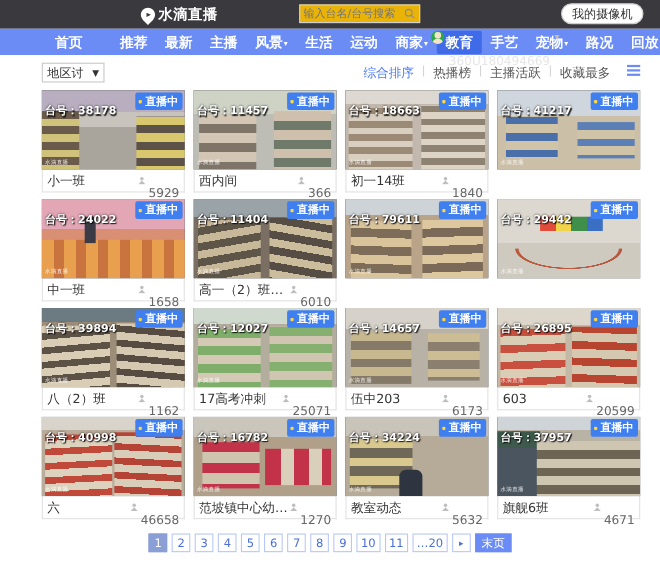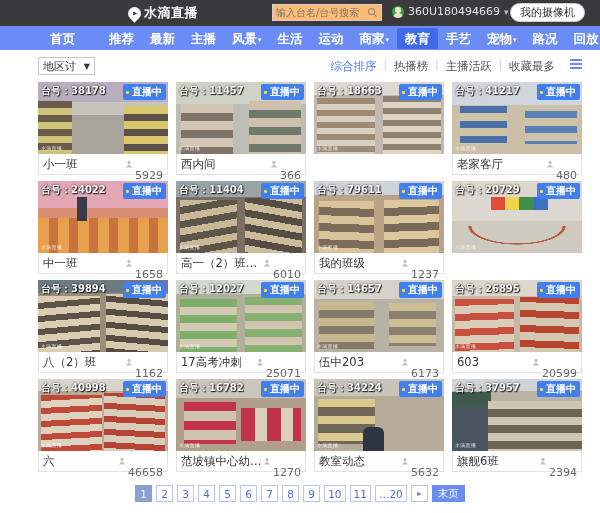--- a/index.html
+++ b/index.html
@@ -37,21 +37,21 @@
     border-bottom: 2.6px solid transparent;
     margin-left: 1px;
   }
   .logo-text {
     color: #ffffff; font-size: 13px; font-weight: bold; letter-spacing: .5px;
   }
 
   .search-box {
     position: absolute; left: 272px; top: 4px;
     width: 110px; height: 17px;
-    background: #fdba74;
+    background: #eab308;
     border: 1px solid #d0d0d0;
     display: flex; align-items: center;
     padding: 0 3px;
   }
   .search-input {
     border: 0; outline: 0; flex: 1;
     font-size: 10px; color: #333;
     font-family: "DejaVu Sans", "Liberation Sans", sans-serif;
     background: transparent;
     width: 100%;
@@ -65,21 +65,21 @@
     background: #2aa84a; position: relative; overflow: hidden;
   }
   .avatar::before {
     content: ""; position: absolute; left: 3.2px; top: 1.6px;
     width: 5.6px; height: 5.6px; border-radius: 50%; background: #f7e3c8;
   }
   .avatar::after {
     content: ""; position: absolute; left: 1.2px; top: 7.4px;
     width: 9.6px; height: 6px; border-radius: 5px 5px 0 0; background: #f7e3c8;
   }
-  .account-name { color: #e6e6e6; font-size: 11px; }
+  .account-name { color: #e6e6e6; font-size: 11px; margin-top: 44px; }
   .account-caret { color: #bdbdbd; font-size: 9px; }
   .mycam-btn {
     position: absolute; left: 510px; top: 3px;
     height: 19px; padding: 0 9px;
     border: 1px solid #cfcfcf; border-radius: 10px;
     background: #ffffff; color: #333; font-size: 11px;
     display: flex; align-items: center; cursor: pointer;
     font-family: "DejaVu Sans", "Liberation Sans", sans-serif;
     text-align: center;
   }
@@ -130,21 +130,21 @@
     gap: 6px 8px;
   }
   .card { width: 100%; cursor: pointer; }
   .thumb {
     position: relative;
     width: 100%; height: 72px;
     overflow: hidden;
     background: #555;
   }
   .badge-id {
-    position: absolute; left: 3px; top: 2px;
+    position: absolute; left: 3px; top: 12px;
     font-size: 10px; color: #ffffff; font-weight: bold;
     text-shadow: 0 0 2px rgba(0,0,0,.9), 1px 1px 1px rgba(0,0,0,.8);
     white-space: nowrap;
   }
   .badge-live {
     position: absolute; right: 2px; top: 2px;
     background: #3f7ff0; color: #fff; font-size: 10px; font-weight: bold;
     padding: 1px 4px 1px 3px; border-radius: 2px;
     display: flex; align-items: center; gap: 3px; white-space: nowrap;
   }
@@ -378,41 +378,41 @@
     <div class="card">
       <div class="thumb">
         <div class="sc t3"></div>
         <div class="badge-id">台号：18663</div>
         <div class="badge-live">
           <span class="live-dot"></span>
           <span>直播中</span>
         </div>
         <div class="watermark">水滴直播</div>
       </div>
+      <div class="card-foot">
+        <span class="card-title">初一14班</span>
+        <span class="card-views">
+          <svg class="views-icon" viewBox="0 0 10 10">
+            <circle cx="5" cy="3" r="2" fill="#8a8a8a"></circle>
+            <path d="M1 9.5 L5 5.2 L9 9.5 Z" fill="#8a8a8a"></path>
+          </svg>
+          <span class="views-count">1840</span>
+        </span>
+      </div>
     </div>
     <div class="card">
       <div class="thumb">
         <div class="sc t4"></div>
         <div class="badge-id">台号：41217</div>
         <div class="badge-live">
           <span class="live-dot"></span>
           <span>直播中</span>
         </div>
         <div class="watermark">水滴直播</div>
       </div>
-      <div class="card-foot">
-        <span class="card-title">老家客厅</span>
-        <span class="card-views">
-          <svg class="views-icon" viewBox="0 0 10 10">
-            <circle cx="5" cy="3" r="2" fill="#8a8a8a"></circle>
-            <path d="M1 9.5 L5 5.2 L9 9.5 Z" fill="#8a8a8a"></path>
-          </svg>
-          <span class="views-count">480</span>
-        </span>
-      </div>
     </div>
     <div class="card">
       <div class="thumb">
         <div class="sc t5"></div>
         <div class="badge-id">台号：24022</div>
         <div class="badge-live">
           <span class="live-dot"></span>
           <span>直播中</span>
         </div>
         <div class="watermark">水滴直播</div>
@@ -452,35 +452,25 @@
     <div class="card">
       <div class="thumb">
         <div class="sc t7"></div>
         <div class="badge-id">台号：79611</div>
         <div class="badge-live">
           <span class="live-dot"></span>
           <span>直播中</span>
         </div>
         <div class="watermark">水滴直播</div>
       </div>
-      <div class="card-foot">
-        <span class="card-title">我的班级</span>
-        <span class="card-views">
-          <svg class="views-icon" viewBox="0 0 10 10">
-            <circle cx="5" cy="3" r="2" fill="#8a8a8a"></circle>
-            <path d="M1 9.5 L5 5.2 L9 9.5 Z" fill="#8a8a8a"></path>
-          </svg>
-          <span class="views-count">1237</span>
-        </span>
-      </div>
     </div>
     <div class="card">
       <div class="thumb">
         <div class="sc t8"></div>
-        <div class="badge-id">台号：20729</div>
+        <div class="badge-id">台号：29442</div>
         <div class="badge-live">
           <span class="live-dot"></span>
           <span>直播中</span>
         </div>
         <div class="watermark">水滴直播</div>
       </div>
     </div>
     <div class="card">
       <div class="thumb">
         <div class="sc t9"></div>
@@ -638,21 +628,21 @@
         </div>
         <div class="watermark">水滴直播</div>
       </div>
       <div class="card-foot">
         <span class="card-title">旗舰6班</span>
         <span class="card-views">
           <svg class="views-icon" viewBox="0 0 10 10">
             <circle cx="5" cy="3" r="2" fill="#8a8a8a"></circle>
             <path d="M1 9.5 L5 5.2 L9 9.5 Z" fill="#8a8a8a"></path>
           </svg>
-          <span class="views-count">2394</span>
+          <span class="views-count">4671</span>
         </span>
       </div>
     </div>
   </div>
 
 <div class="pager" id="pager">
     <div class="page-btn active">1</div>
     <div class="page-btn">2</div>
     <div class="page-btn">3</div>
     <div class="page-btn">4</div>

